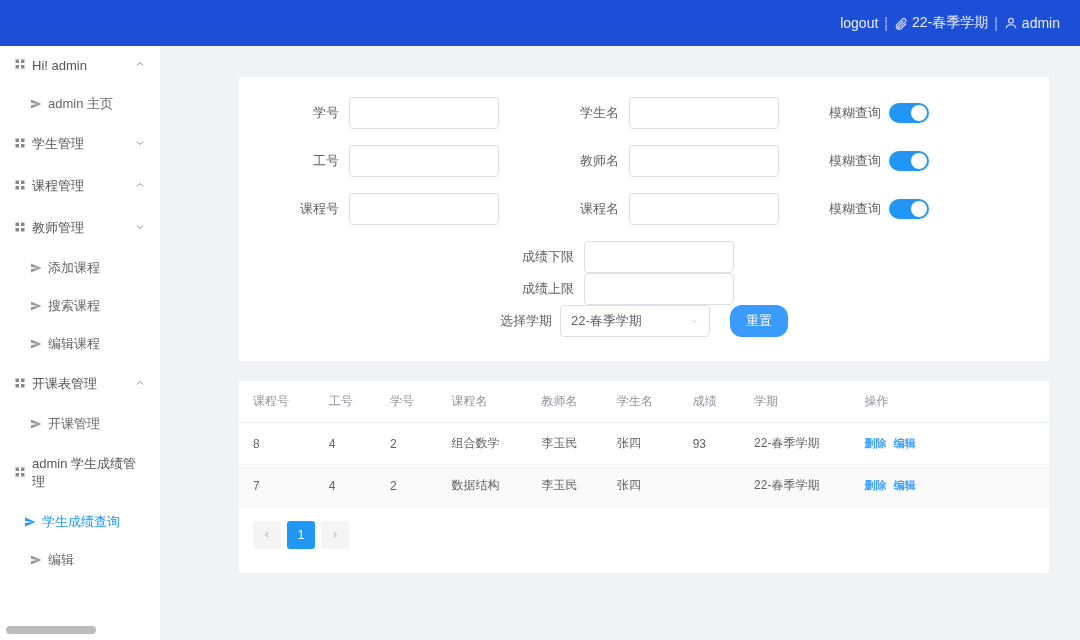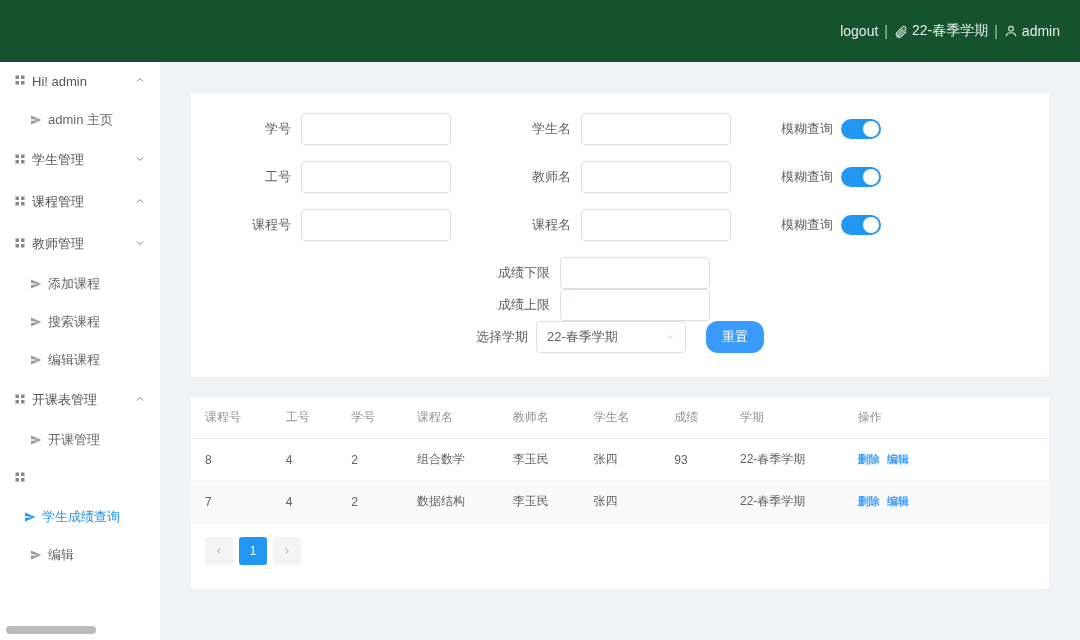--- a/index.html
+++ b/index.html
@@ -1,21 +1,21 @@
 <!DOCTYPE html>
 <html><head>
 <meta charset="utf-8">
 <style>
 * { box-sizing: border-box; margin: 0; padding: 0; }
 html, body { width: 1080px; height: 640px; font-family: "Helvetica Neue", "PingFang SC", "Microsoft YaHei", sans-serif; background: #f0f2f5; font-size: 13px; color: #333; }
-.header { height: 62px; background: #14532d; display: flex; align-items: center; justify-content: flex-end; padding-right: 20px; color: rgba(255,255,255,0.9); font-size: 14px; }
+.header { height: 46px; background: #1d4ed8; display: flex; align-items: center; justify-content: flex-end; padding-right: 20px; color: rgba(255,255,255,0.9); font-size: 14px; }
 .header .sep { margin: 0 6px; opacity: 0.7; }
 .header .link { cursor: pointer; }
 .header svg { width: 14px; height: 14px; vertical-align: -2px; margin-right: 4px; opacity: 0.9; }
-.layout { display: flex; height: calc(640px - 46px); }
+.layout { display: flex; height: calc(640px - 46px); gap: 48px; }
 .sidebar { width: 160px; background: #fff; overflow-y: auto; font-size: 13px; flex-shrink: 0; }
 .sidebar::-webkit-scrollbar { height: 10px; width: 10px; }
 .sidebar::-webkit-scrollbar-thumb { background: #bbb; border-radius: 5px; }
 .menu-title { display: flex; align-items: center; padding: 12px 14px; color: #555; cursor: pointer; justify-content: space-between; }
 .menu-title .lbl { display: flex; align-items: center; gap: 6px; }
 .menu-title svg { width: 12px; height: 12px; color: #888; }
 .menu-sub { padding: 10px 14px 10px 30px; color: #666; cursor: pointer; display: flex; align-items: flex-end; gap: 6px; }
 .menu-sub svg { width: 12px; height: 12px; color: #999; }
 .menu-sub.active { color: #2196f3; padding-left: 24px; }
 .menu-sub.active svg { color: #2196f3; }
@@ -181,20 +181,21 @@
     </div>
 
     <div class="menu-title">
       <span class="lbl">
         <span><svg class="icon-grid" viewBox="0 0 24 24" fill="currentColor">
               <rect x="3" y="3" width="7" height="7"></rect>
               <rect x="14" y="3" width="7" height="7"></rect>
               <rect x="3" y="14" width="7" height="7"></rect>
               <rect x="14" y="14" width="7" height="7"></rect>
             </svg></span>
+        <span>admin 学生成绩管理</span>
       </span>
     </div>
     <div class="menu-sub active">
       <span><svg viewBox="0 0 24 24" fill="currentColor">
             <path d="M2 21l21-9L2 3v7l15 2-15 2z"></path>
           </svg></span>
       <span>学生成绩查询</span>
     </div>
     <div class="menu-sub">
       <span><svg viewBox="0 0 24 24" fill="currentColor">

